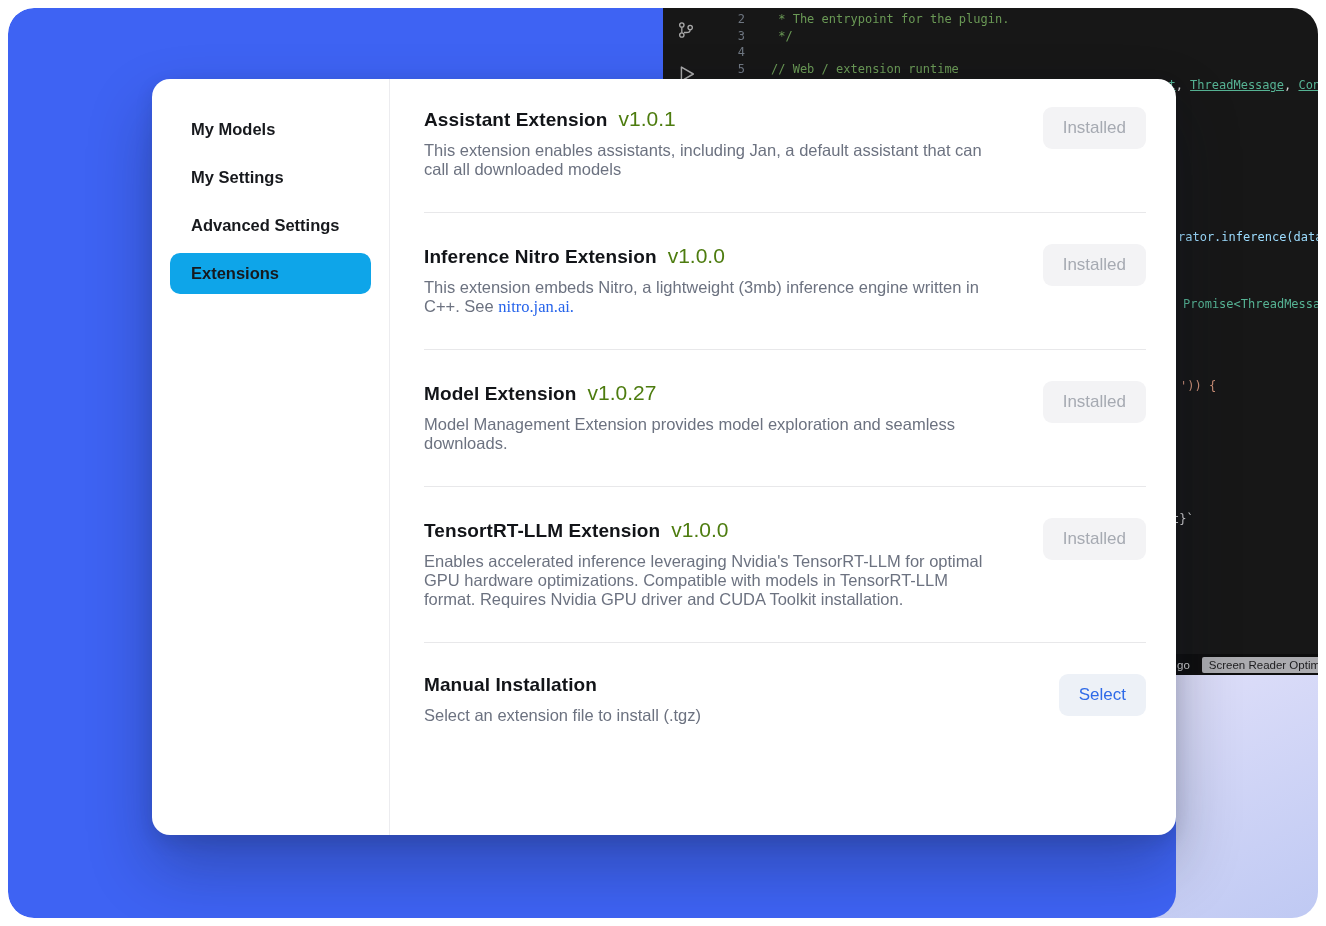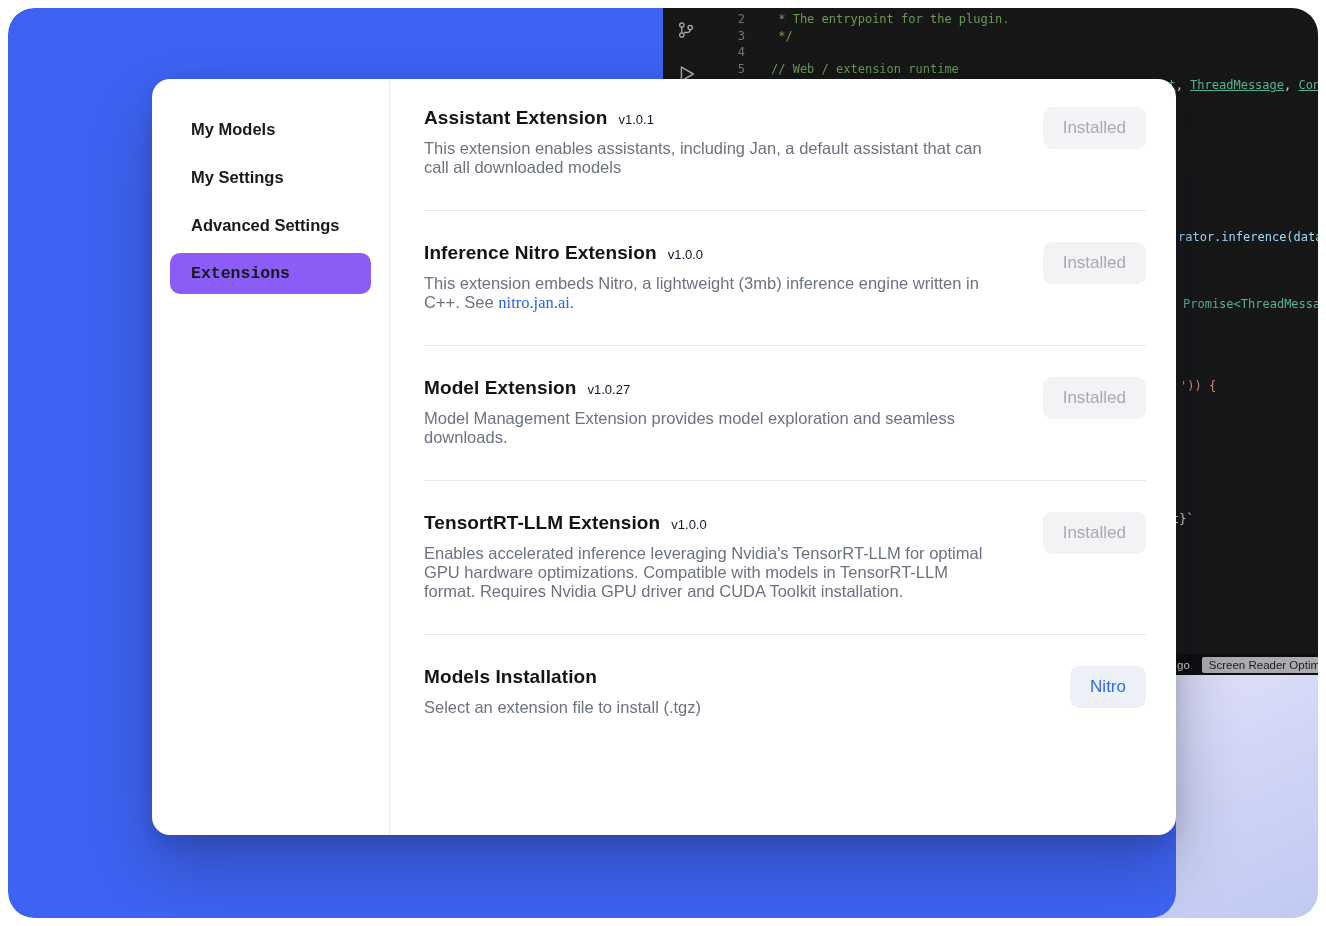--- a/index.html
+++ b/index.html
@@ -46,29 +46,29 @@
 
   
   .modal {
     position:absolute; left:144px; top:71px; width:1024px; height:756px;
     background:#ffffff; border-radius:18px; display:flex; overflow:hidden;
     box-shadow:0 32px 64px rgba(15,23,42,.30), 0 6px 18px rgba(15,23,42,.12);
   }
   .sidebar { width:238px; flex:none; border-right:1px solid #ececef; padding:30px 18px; }
   .side-item { font-size:16.5px; font-weight:700; color:#17191d; padding:11px 21px;
     border-radius:10px; margin-bottom:7px; cursor:pointer; white-space:nowrap; }
-  .side-item.active { background:#8b5cf6;font-family:Liberation Mono, monospace; }
+  .side-item.active { background:#0ea5e9; }
 
   .content { flex:1; padding:28px 30px 0 34px; overflow:hidden; }
   .ext-row { display:flex; justify-content:space-between; align-items:flex-start; padding:31px 0 33px; }
   .ext-row:first-child { padding-top:0; }
   .ext-row + .ext-row { border-top:1px solid #e8e8ea; }
   .ext-heading { display:flex; align-items:baseline; gap:11px; margin-bottom:10px; }
   .ext-title { font-size:19px; font-weight:700; color:#121418; letter-spacing:.1px; }
-  .ext-version { font-size:13px; color:#0f172a; }
+  .ext-version { font-size:21px; color:#4d7c0f; }
   .ext-desc { font-size:16.5px; line-height:19px; color:#6c7280; max-width:572px; }
   .link { color:var(--link-blue,#2563eb); cursor:pointer;font-family:Liberation Serif, serif; }
   .btn { border:none; font-family:inherit; font-size:17px; border-radius:9px; padding:11px 20px;
     flex:none; cursor:pointer; }
   .btn-installed { background:#f3f3f5; color:#a6aab2;text-align:center; }
   .btn-select { background:#edf1f7; color:var(--select-blue,#2e6ae8); font-weight:500; }
 </style>
 </head>
 <body>
 
@@ -154,22 +154,22 @@
               <span class="ext-title">TensortRT-LLM Extension</span>
               <span class="ext-version">v1.0.0</span>
             </div>
             <div class="ext-desc"><span>Enables accelerated inference leveraging Nvidia's TensorRT-LLM for optimal GPU hardware optimizations. Compatible with models in TensorRT-LLM format. Requires Nvidia GPU driver and CUDA Toolkit installation.</span></div>
           </div>
           <button class="btn btn-installed">Installed</button>
         </div>
         <div class="ext-row">
           <div class="ext-info">
             <div class="ext-heading">
-              <span class="ext-title">Models Installation</span>
+              <span class="ext-title">Manual Installation</span>
             </div>
             <div class="ext-desc"><span>Select an extension file to install (.tgz)</span></div>
           </div>
-          <button class="btn btn-select">Nitro</button>
+          <button class="btn btn-select">Select</button>
         </div>
       </div>
   </div>
 
 </div>
 
 </body></html>

